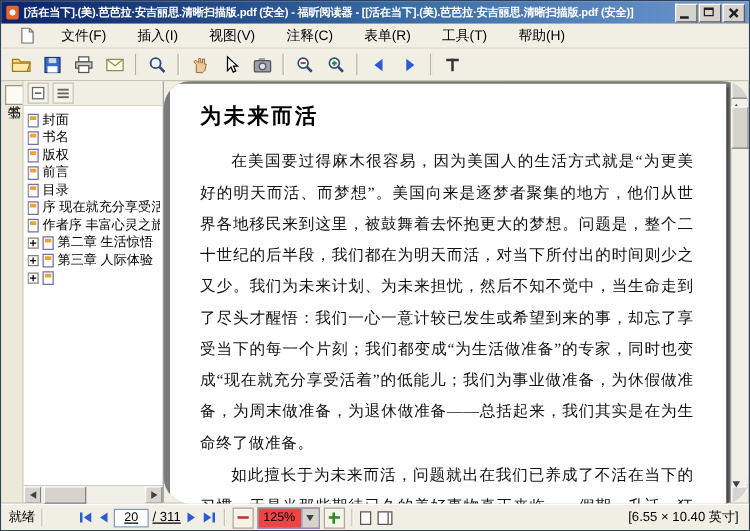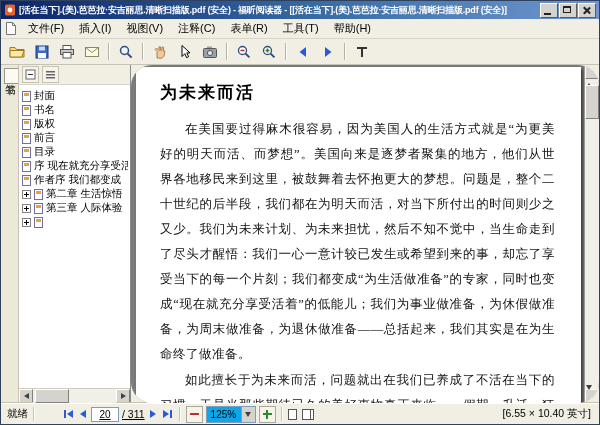--- a/index.html
+++ b/index.html
@@ -12,21 +12,21 @@
   .title-text{flex:1;color:#fff;font-size:9px;font-weight:bold;white-space:nowrap;overflow:hidden;letter-spacing:-0.2px;}
   .win-btns{display:flex;gap:1px;flex:none;}
   .win-btn{width:16px;height:13px;background:#d6d3ce;border:1px solid;border-color:#fff #5a5a5a #5a5a5a #fff;position:relative;cursor:default;}
   .glyph-min{position:absolute;left:3px;bottom:2px;width:7px;height:2px;background:#222;}
   .glyph-max{position:absolute;left:3px;top:2px;width:8px;height:7px;border:1px solid #222;border-top-width:2px;box-sizing:border-box;}
   .glyph-close::before,.glyph-close::after{content:"";position:absolute;left:7px;top:2px;width:1.6px;height:9px;background:#222;}
   .glyph-close::before{transform:rotate(45deg);}
   .glyph-close::after{transform:rotate(-45deg);}
 
   
-  .menubar{height:19px;flex:none;display:flex;align-items:center;background:#f1efe4;border-bottom:1px solid #d9d5c9;padding-left:3px;gap:1px;}
+  .menubar{height:19px;flex:none;display:flex;align-items:center;background:#f1efe4;border-bottom:1px solid #d9d5c9;padding-left:14px;gap:11px;}
   .menu-item{font-size:11px;padding:2px 7px;color:#000;}
   .mini-doc{width:12px;height:13px;margin:0 3px 0 1px;}
 
   
   .toolbar{height:25px;flex:none;display:flex;align-items:center;background:#f1efe4;border-bottom:1px solid #c6c2b4;padding-left:4px;gap:1px;}
   .tb-btn{width:22px;height:21px;display:flex;align-items:center;justify-content:center;border:1px solid transparent;border-radius:2px;}
   .tb-sep{width:1px;height:17px;background:#b5b1a3;border-right:1px solid #fff;margin:0 3px;flex:none;}
 
   
   .content{flex:1;display:flex;min-height:0;}
@@ -73,21 +73,21 @@
   .nav-btn{display:flex;align-items:center;gap:1px;padding:1px 2px;background:transparent;border:none;}
   .tri-l{width:0;height:0;border-top:4px solid transparent;border-bottom:4px solid transparent;border-right:6px solid #2a5bd7;}
   .tri-r{width:0;height:0;border-top:4px solid transparent;border-bottom:4px solid transparent;border-left:6px solid #2a5bd7;}
   .bar-v{width:2px;height:8px;background:#2a5bd7;}
   .page-input{width:26px;height:13px;border:1px solid #7f9db9;font-size:10px;text-align:center;padding:0;font-family:inherit;}
   .zoom-cluster{display:flex;align-items:center;gap:3px;}
   .zoom-btn{width:15px;height:15px;border:1px solid #aca899;background:#f6f4ea;position:relative;}
   .minus-g::before{content:"";position:absolute;left:3px;right:3px;top:6.5px;height:2px;background:#c03030;}
   .plus-g::before{content:"";position:absolute;left:3px;right:3px;top:6.5px;height:2px;background:#2a8a2a;}
   .plus-g::after{content:"";position:absolute;top:3px;bottom:3px;left:6.5px;width:2px;background:#2a8a2a;}
-  .combo{display:flex;align-items:center;height:15px;border:1px solid #7f9db9;background:#0ea5e9;justify-content:space-between;}
+  .combo{display:flex;align-items:center;height:15px;border:1px solid #7f9db9;background:#ef4444;justify-content:space-between;}
   .combo-text{font-size:10px;padding:0 4px;min-width:26px;}
   .combo-arrow{width:13px;height:100%;background:#d6d3ce;border-left:1px solid #7f9db9;display:flex;align-items:center;justify-content:center;}
   .combo-arrow .arr-down{margin:0;}
   .pg-ico{width:9px;height:11px;border:1px solid #555;background:#fff;box-sizing:border-box;}
   .pg-ico.double{box-shadow:3px 0 0 -1px #fff,3px 0 0 0 #555;margin-right:4px;}
   .dims{margin-left:auto;padding-right:2px;white-space:nowrap;}
 </style>
 </head>
 <body>
 
@@ -254,21 +254,21 @@
         <div class="tree-row">
             <span class="doc-ico"></span>
             <span class="tree-label">目录</span>
           </div>
         <div class="tree-row">
             <span class="doc-ico"></span>
             <span class="tree-label">序 现在就充分享受活着</span>
           </div>
         <div class="tree-row">
             <span class="doc-ico"></span>
-            <span class="tree-label">作者序 我们都变成</span>
+            <span class="tree-label">作者序 丰富心灵之旅</span>
           </div>
         <div class="tree-row">
             <span class="expander"></span>
             <span class="doc-ico"></span>
             <span class="tree-label">第二章 生活惊悟</span>
           </div>
         <div class="tree-row">
             <span class="expander"></span>
             <span class="doc-ico"></span>
             <span class="tree-label">第三章 人际体验</span>

